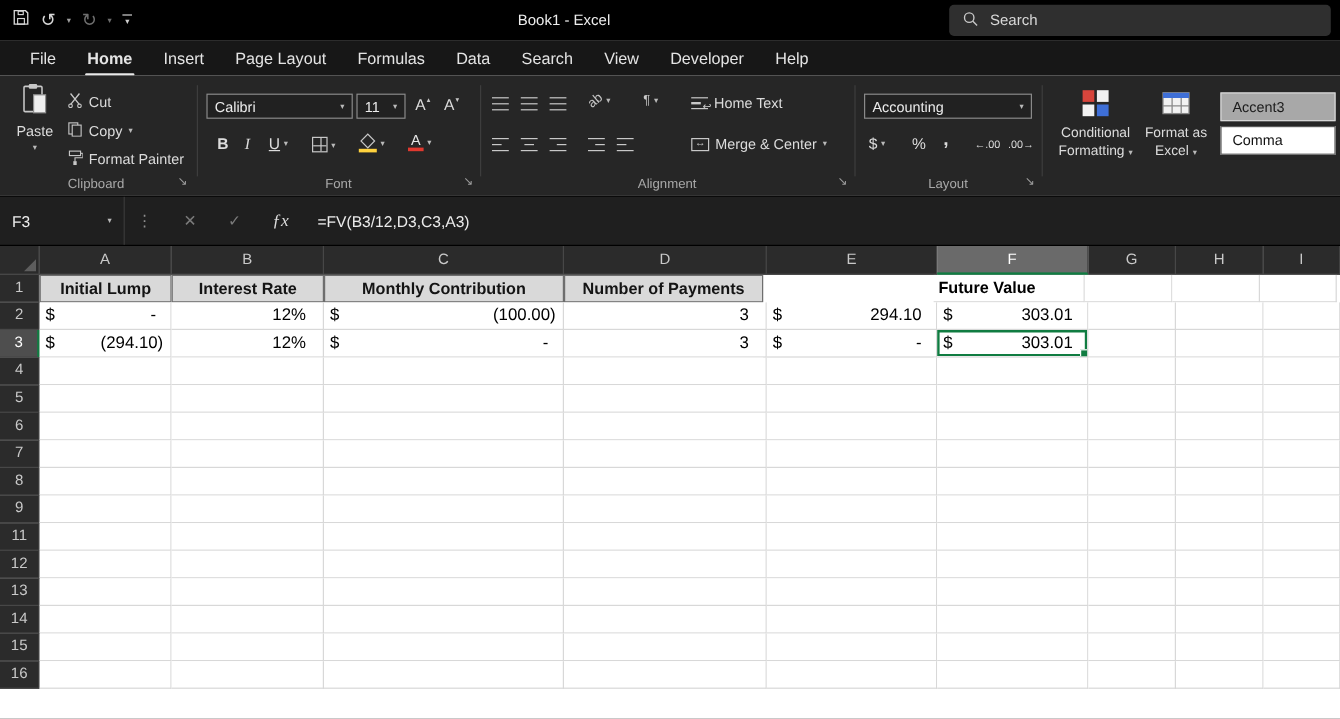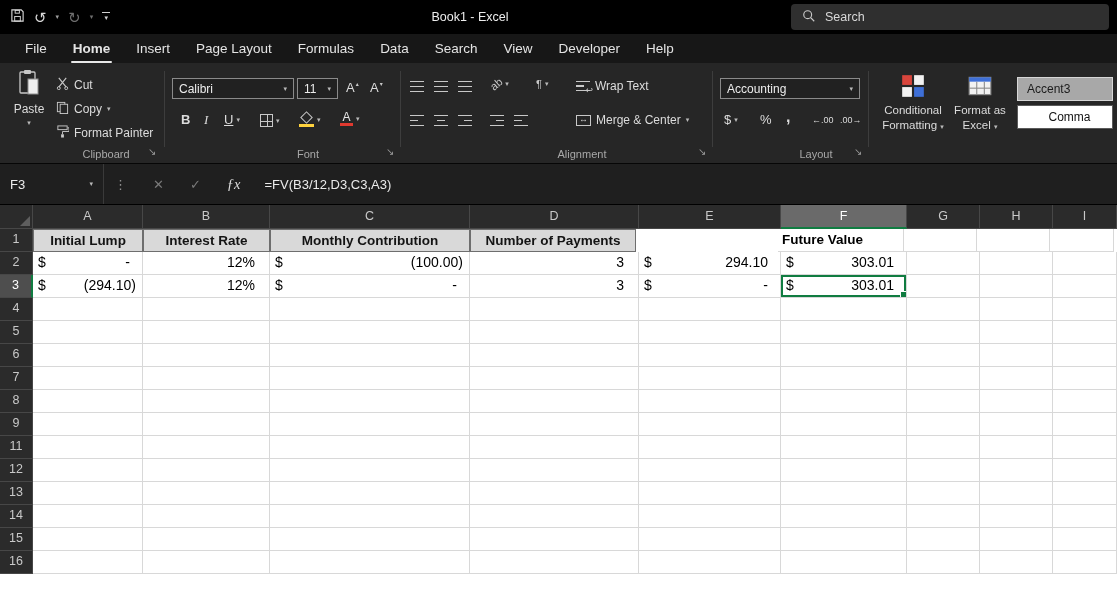--- a/index.html
+++ b/index.html
@@ -24,21 +24,21 @@
   
   .tabbar{position:absolute;left:0;top:34px;width:100%;height:29px;background:#171717;
           display:flex;align-items:stretch;padding-left:12px;box-sizing:border-box;}
   .tab{padding:0 13px;display:flex;align-items:center;font-size:13.5px;color:#E4E4E4;position:relative;cursor:default;}
   .tab.active{font-weight:bold;}
   .tab.active::after{content:"";position:absolute;left:11px;right:11px;bottom:0;height:2.5px;background:#E9E9E9;border-radius:2px;}
 
   
   .ribbon{position:absolute;left:0;top:63px;width:100%;height:100px;background:#262626;color:#DCDCDC;}
   .rdiv{position:absolute;top:8px;height:76px;width:1px;background:#3D3D3D;}
-  .glabel{position:absolute;top:85px;font-size:11px;color:#A8A8A8;text-align:center;padding-left:26px;}
+  .glabel{position:absolute;top:85px;font-size:11px;color:#A8A8A8;text-align:center;}
   .launcher{position:absolute;top:84px;font-size:10px;color:#9B9B9B;line-height:1;}
   .rbtn{position:absolute;display:flex;align-items:center;gap:5px;font-size:12px;color:#DCDCDC;white-space:nowrap;}
   .caret{font-size:7px;color:#B9B9B9;}
   .paste-btn{position:absolute;display:flex;flex-direction:column;align-items:center;gap:3px;
              width:46px;font-size:12px;color:#DCDCDC;}
   .combo{position:absolute;display:flex;justify-content:space-between;align-items:center;
          border:1px solid #8A8A8A;background:#212121;color:#ECECEC;font-size:12px;
          padding:0 6px;box-sizing:border-box;height:21px;}
   .mini{position:absolute;display:flex;align-items:center;gap:3px;font-size:13px;color:#DCDCDC;}
   .bold-b{font-weight:bold;font-size:13px;}
@@ -62,21 +62,21 @@
   .al.r i:nth-child(2){width:60%;margin-left:40%;}
   .orient{display:inline-block;transform:rotate(-40deg);font-size:11px;color:#C8C8C8;}
   .merge-icon{width:15px;height:11px;border:1px solid #C8C8C8;box-sizing:border-box;position:relative;}
   .merge-icon::after{content:"\2194";position:absolute;left:2px;top:-2px;font-size:9px;color:#C8C8C8;}
   .wrapwrap{position:relative;}
   .wrapwrap .wa{position:absolute;right:-3px;bottom:-3px;font-size:9px;color:#C8C8C8;}
   .two-line-btn{position:absolute;display:flex;flex-direction:column;align-items:center;gap:2px;
                 font-size:11.5px;color:#DCDCDC;text-align:center;line-height:13px;}
   .chip{position:absolute;width:96px;height:24px;line-height:23px;padding-left:9px;font-size:12px;box-sizing:border-box;}
   .chip1{background:#A8A8A8;color:#1B1B1B;border:1px solid #D6D6D6;}
-  .chip2{background:#FFFFFF;color:#111;border:1px solid #5A5A5A;text-align:center;}
+  .chip2{background:#FFFFFF;color:#111;border:1px solid #5A5A5A;}
 
   
   .formulabar{position:absolute;left:0;top:163px;width:100%;height:42px;background:#1F1F1F;
               border-top:1px solid #060606;border-bottom:1px solid #000;box-sizing:border-box;
               display:flex;align-items:center;color:#DCDCDC;}
   .namebox{width:104px;height:100%;display:flex;align-items:center;justify-content:space-between;
            padding:0 10px;box-sizing:border-box;border-right:1px solid #3A3A3A;font-size:13px;color:#ECECEC;}
   .fbar-ic{margin-left:26px;font-size:13px;color:#7A7A7A;}
   .fbar-dots{margin-left:10px;color:#8F8F8F;font-size:13px;}
   .fx{margin-left:26px;font-family:"Liberation Serif",serif;font-style:italic;font-size:14.5px;color:#DCDCDC;}
@@ -284,21 +284,21 @@
     </div>
     <div class="rbtn" style="left:576px;top:16px">
       <span class="wrapwrap">
         <span class="al l">
             <i></i>
             <i></i>
             <i></i>
           </span>
         <span class="wa">↩</span>
       </span>
-      <span>Wrap Text</span>
+      <span>Home Text</span>
     </div>
     <div class="mini" style="left:410px;top:52px">
         <span class="al l">
           <i></i>
           <i></i>
           <i></i>
         </span>
       </div>
     <div class="mini" style="left:434px;top:52px">
         <span class="al c">

